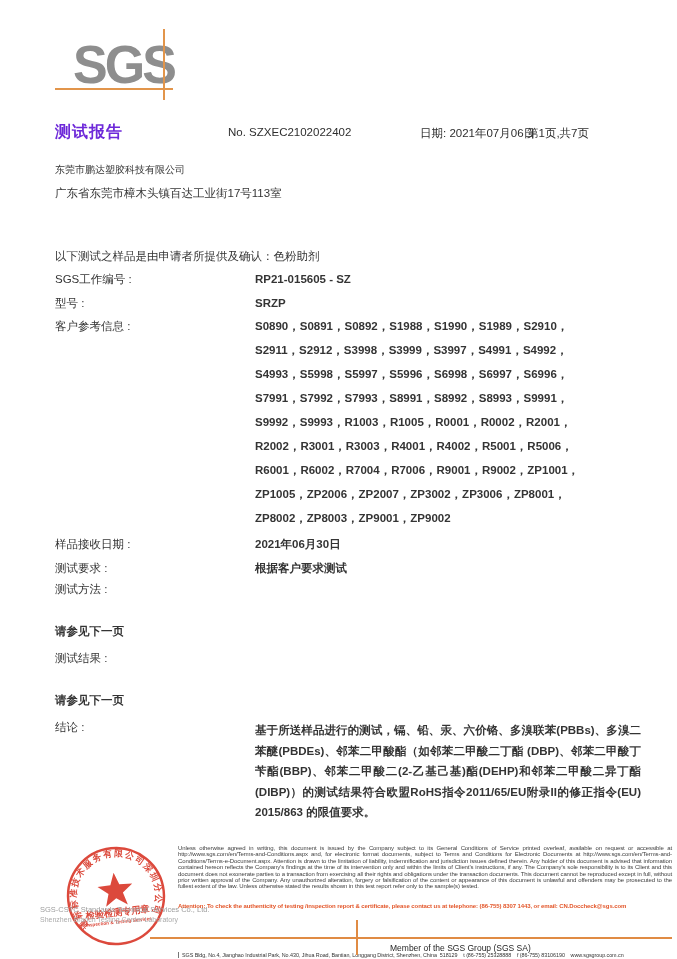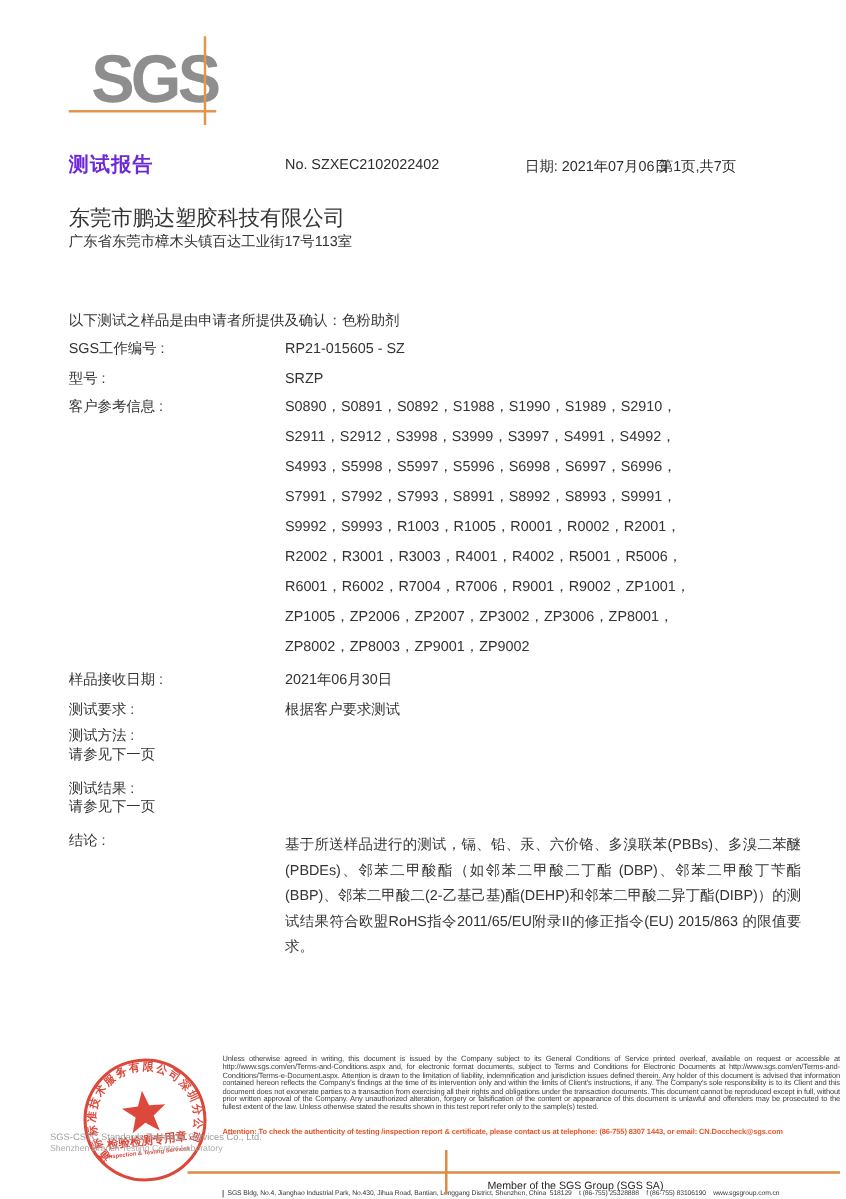--- a/index.html
+++ b/index.html
@@ -12,28 +12,28 @@
   
   .logo{left:73px;top:34px;font-size:52px;font-weight:bold;color:#8e8e8e;
         letter-spacing:-3px;transform:scaleY(1.04);}
   .logo-hline{left:55px;top:88px;width:118px;height:2px;background:#e2954b;}
   .logo-vline{left:163px;top:29px;width:2px;height:71px;background:#e2954b;}
   .title{left:55px;top:122px;font-size:16px;font-weight:bold;letter-spacing:1px;color:#6d28d9;}
   .report-no{left:228px;top:126px;font-size:11.5px;color:#2e2e2e;}
   .hdr-date{left:420px;top:126px;font-size:11.5px;color:#2e2e2e;}
   .hdr-page{left:527px;top:126px;font-size:11.5px;color:#2e2e2e;}
   
-  .co-name{left:55px;top:163px;font-size:17px;}
+  .co-name{left:55px;top:163px;font-size:10px;}
   .co-addr{left:55px;top:186px;font-size:11.5px;}
   .sample-note{left:55px;top:249px;font-size:11.5px;}
   
   .fields{left:55px;top:272px;width:586px;}
-  .frow{display:flex;align-items:flex-start;font-size:11.5px;line-height:14.5px;margin-bottom:9px;}
+  .frow{display:flex;align-items:flex-start;font-size:11.5px;line-height:14.5px;margin-bottom:9px;gap:27px;}
   .flabel{width:173px;flex:none;}
-  .fvalue{flex:1;}
+  .fvalue{flex:1;font-weight:bold;}
   .fvalue.list{white-space:pre-line;line-height:24px;margin-top:-5px;margin-bottom:-2px;}
   .frow.tight{margin-bottom:7px;}
   .frow.after-method{margin-bottom:13px;flex-direction:column;}
   .frow.conclusion{margin-top:12px;}
   .fvalue.para{line-height:20.5px;text-align:justify;}
   
   .stamp{left:64px;top:845px;width:104px;height:102px;transform:rotate(-6deg);}
   .gray-co{left:40px;top:905px;width:250px;color:#9d9d9d;line-height:10px;}
   .gray-co .l1{font-size:7.5px;}
   .gray-co .l2{font-size:7px;color:#ababab;}

